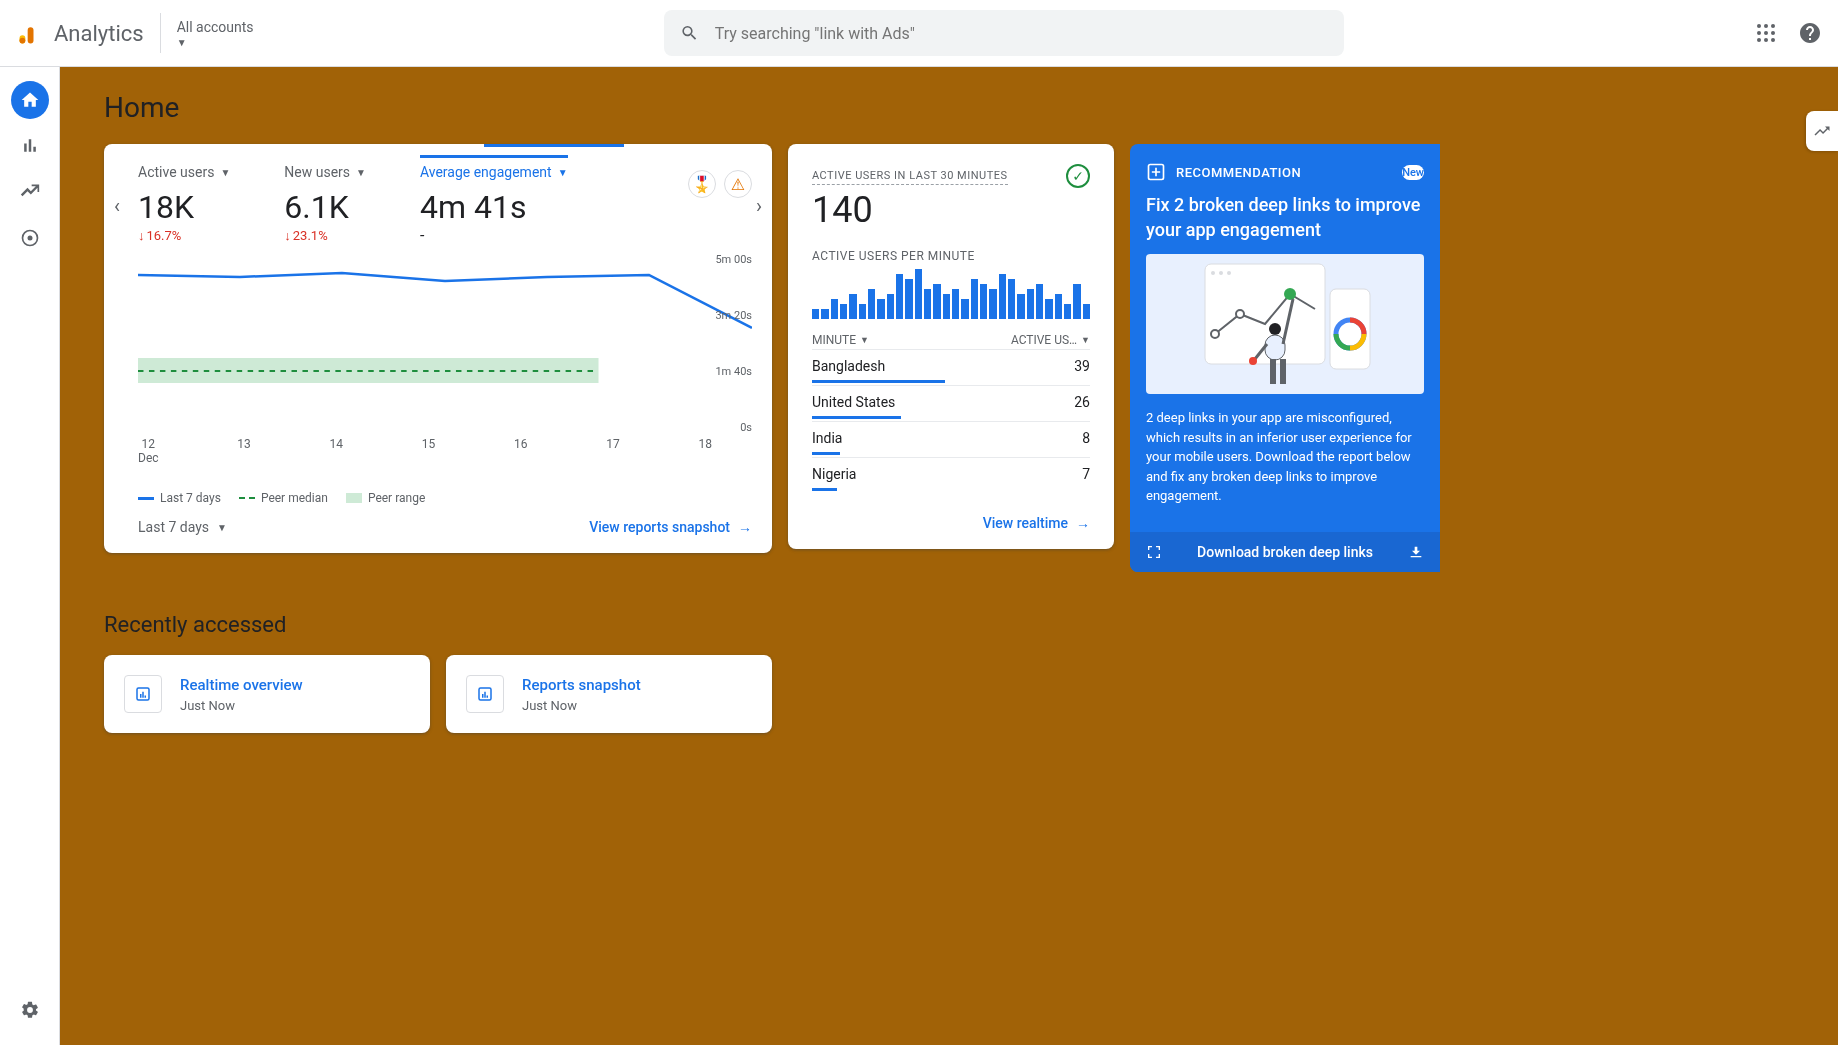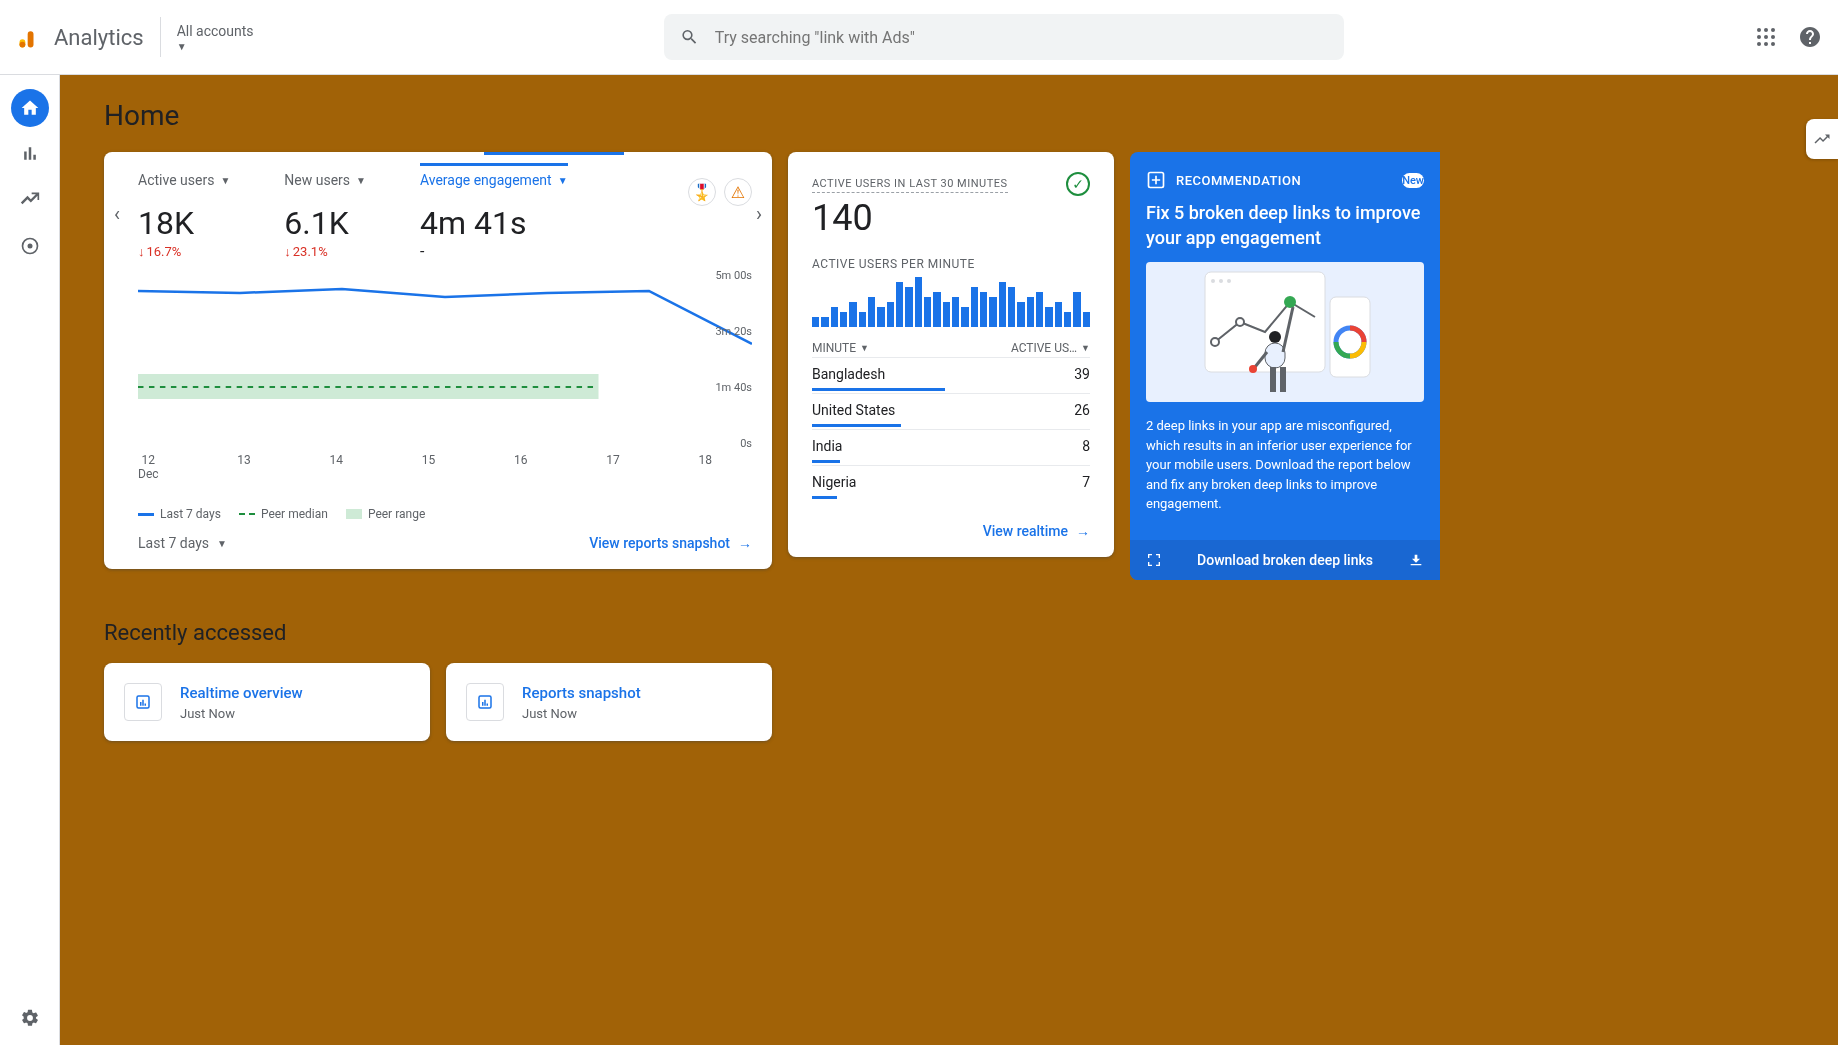--- a/index.html
+++ b/index.html
@@ -1,17 +1,17 @@
 <!DOCTYPE html>
 <html><head>
 <meta charset="utf-8">
 <style>
 * { box-sizing: border-box; margin: 0; padding: 0; font-family: 'Google Sans', Roboto, Arial, sans-serif; }
 body { background: #fff; color: #202124; overflow-x: hidden; }
-.header { display: flex; align-items: center; height: 75px; padding: 0 16px; border-bottom: 1px solid #dadce0; }
+.header { display: flex; align-items: center; height: 67px; padding: 0 16px; border-bottom: 1px solid #dadce0; }
 .logo-block { display: flex; align-items: center; gap: 10px; padding-right: 16px; border-right: 1px solid #dadce0; height: 40px; }
 .logo-icon { width: 28px; height: 28px; }
 .logo-text { font-size: 22px; color: #5f6368; }
 .account-selector { display: flex; flex-direction: column; align-items: flex-start; margin-left: 16px; cursor: pointer; color: #5f6368; font-size: 14px; }
 .account-selector .caret { font-size: 10px; margin-top: 2px; }
 .search-wrap { flex: 1; display: flex; justify-content: center; }
 .search-box { display: flex; align-items: center; background: #f1f3f4; border-radius: 8px; height: 46px; width: 680px; padding: 0 16px; color: #5f6368; gap: 16px; }
 .search-box input { border: none; background: transparent; outline: none; font-size: 16px; color: #5f6368; width: 100%; }
 .header-right { display: flex; align-items: center; gap: 20px; color: #5f6368; }
 .apps-icon, .help-icon { width: 24px; height: 24px; cursor: pointer; fill: #5f6368; }
@@ -32,21 +32,21 @@
 
 .metrics-card { width: 668px; padding: 0; position: relative; }
 .metrics-header { display: flex; align-items: flex-start; padding: 20px 20px 0 34px; position: relative; }
 .nav-arrow { position: absolute; top: 50px; color: #5f6368; cursor: pointer; font-size: 20px; }
 .nav-arrow.left { left: 10px; }
 .nav-arrow.right { right: 10px; }
 .metric-col { margin-right: 54px; }
 .metric-label { display: flex; align-items: center; gap: 6px; font-size: 14px; color: #5f6368; cursor: pointer; }
 .metric-label.selected { color: #1a73e8; border-top: 3px solid #1a73e8; padding-top: 6px; margin-top: -9px; }
 .metric-label .caret { font-size: 10px; }
-.metric-value { font-size: 32px; font-weight: 400; color: #202124; margin-top: 16px; }
+.metric-value { font-size: 32px; font-weight: 400; color: #202124; margin-top: 8px; }
 .metric-delta { font-size: 13px; color: #d93025; display: flex; align-items: center; gap: 2px; margin-top: 2px; }
 .top-indicator { position: absolute; top: 0; left: 380px; width: 140px; height: 3px; background: #1a73e8; }
 .badges { display: flex; gap: 8px; margin-left: auto; margin-top: 6px; }
 .badge-circle { width: 28px; height: 28px; border-radius: 50%; border: 1px solid #dadce0; display: flex; align-items: center; justify-content: center; font-size: 16px; }
 .chart-area { height: 230px; margin: 10px 20px 0 34px; position: relative; }
 .chart-svg { width: 100%; height: 180px; }
 .y-label { position: absolute; right: 0; font-size: 11px; color: #5f6368; }
 .x-labels { display: flex; justify-content: space-between; font-size: 12px; color: #5f6368; padding: 0 40px 0 0; }
 .x-labels span { text-align: center; }
 .legend { display: flex; gap: 18px; font-size: 12px; color: #5f6368; margin: 8px 0 0 34px; align-items: center; }
@@ -334,21 +334,21 @@
 
       <div class="reco-card">
         <div class="reco-head">
           <svg width="20" height="20" viewBox="0 0 24 24" fill="#fff">
               <rect x="3" y="3" width="18" height="18" rx="2" fill="none" stroke="#fff" stroke-width="2"></rect>
               <path d="M12 7v10M7 12h10" stroke="#fff" stroke-width="2"></path>
             </svg>
           <span style="font-size:13px;font-weight:500;letter-spacing:0.5px">RECOMMENDATION</span>
           <span class="reco-badge-new">New</span>
         </div>
-        <div class="reco-title">Fix 5 broken deep links to improve your app engagement</div>
+        <div class="reco-title">Fix 2 broken deep links to improve your app engagement</div>
         <div class="reco-illus">
           <svg width="180" height="130" viewBox="0 0 180 130">
             <rect x="10" y="5" width="120" height="100" rx="6" fill="#fff" stroke="#dadce0"></rect>
             <circle cx="18" cy="14" r="2" fill="#dadce0"></circle>
               <circle cx="26" cy="14" r="2" fill="#dadce0"></circle>
               <circle cx="34" cy="14" r="2" fill="#dadce0"></circle>
             <polyline points="20,75 45,55 70,65 95,35 120,50" fill="none" stroke="#5f6368" stroke-width="2"></polyline>
             <circle cx="20" cy="75" r="4" fill="#fff" stroke="#5f6368" stroke-width="2"></circle>
             <circle cx="45" cy="55" r="4" fill="#fff" stroke="#5f6368" stroke-width="2"></circle>
             <circle cx="95" cy="35" r="6" fill="#34a853"></circle>

